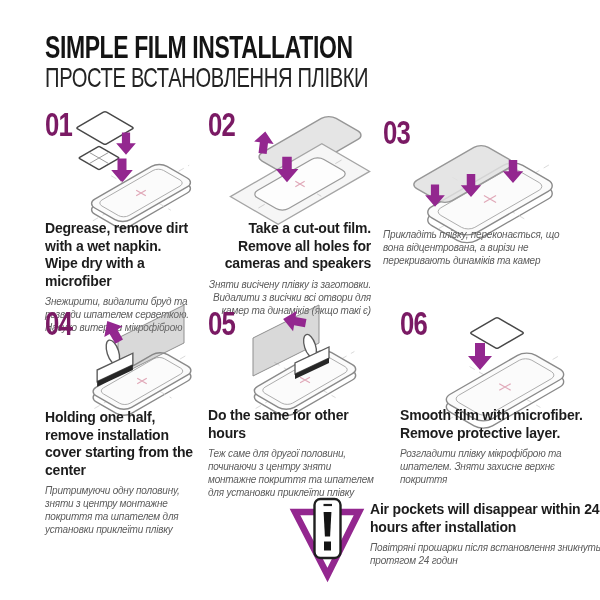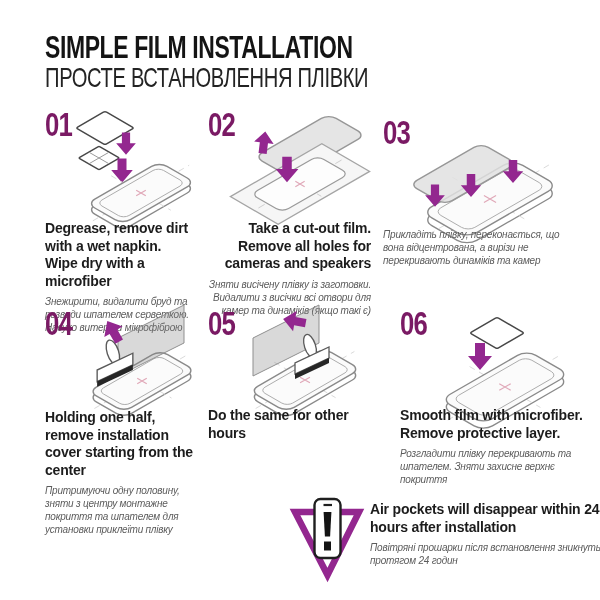--- a/index.html
+++ b/index.html
@@ -137,33 +137,34 @@
   <div class="step" style="left:208px;top:307px;width:165px;height:185px;">
     <div class="num">05</div>
     <svg class="illus" style="left:6px;top:0" width="170" height="108" viewBox="0 0 170 108">
       <use href="#iso-phone" transform="translate(91,73) scale(0.57)"></use>
       <use href="#film-panel" transform="translate(72,52)"></use>
       <use href="#spatula" transform="translate(98,55) scale(1.0)"></use>
       <use href="#arrow-down" fill="#93278F" transform="translate(80,14) rotate(100) scale(0.85)"></use>
     </svg>
     <div class="txt" style="top:100px;width:166px;">
       <p class="en">Do the same for other hours</p>
+      <p class="ua">Теж саме для другої половини, починаючи з центру зняти монтажне покриття та шпателем для установки приклеїти плівку</p>
     </div>
   </div>
 
   <div class="step" style="left:383px;top:307px;width:190px;height:185px;margin-left:17px;">
     <div class="num">06</div>
     <svg class="illus" style="left:0;top:0" width="192" height="112" viewBox="0 0 192 112">
       <use href="#napkin-flat" transform="translate(97,26) scale(0.58)"></use>
       <use href="#arrow-down" fill="#93278F" transform="translate(80,50) scale(1.0)"></use>
       <use href="#iso-phone" transform="translate(105,80) scale(0.66)"></use>
     </svg>
     <div class="txt" style="top:100px;width:192px;">
       <p class="en">Smooth film with microfiber. Remove protective layer.</p>
-      <p class="ua">Розгладити плівку перекривають та шпателем. Зняти захисне верхнє покриття</p>
+      <p class="ua">Розгладити плівку мікрофіброю та шпателем. Зняти захисне верхнє покриття</p>
     </div>
   </div>
 
   <svg class="note-icon" width="72" height="88" viewBox="0 0 72 88">
     <path d="M3,16 L67,16 L35.5,79 Z" fill="none" stroke="#93278F" stroke-width="6.5" stroke-linejoin="miter"></path>
     <rect x="22.5" y="3" width="26" height="59" rx="6" fill="#ffffff" stroke="#1F1F1F" stroke-width="2.4"></rect>
     <line x1="31.5" y1="9" x2="40" y2="9" stroke="#1F1F1F" stroke-width="2.2"></line>
     <path d="M31.6,16 h7.8 l-1.3,24.5 h-5.2 z" fill="#141414"></path>
     <rect x="32" y="45.5" width="7" height="9" fill="#141414"></rect>
   </svg>

